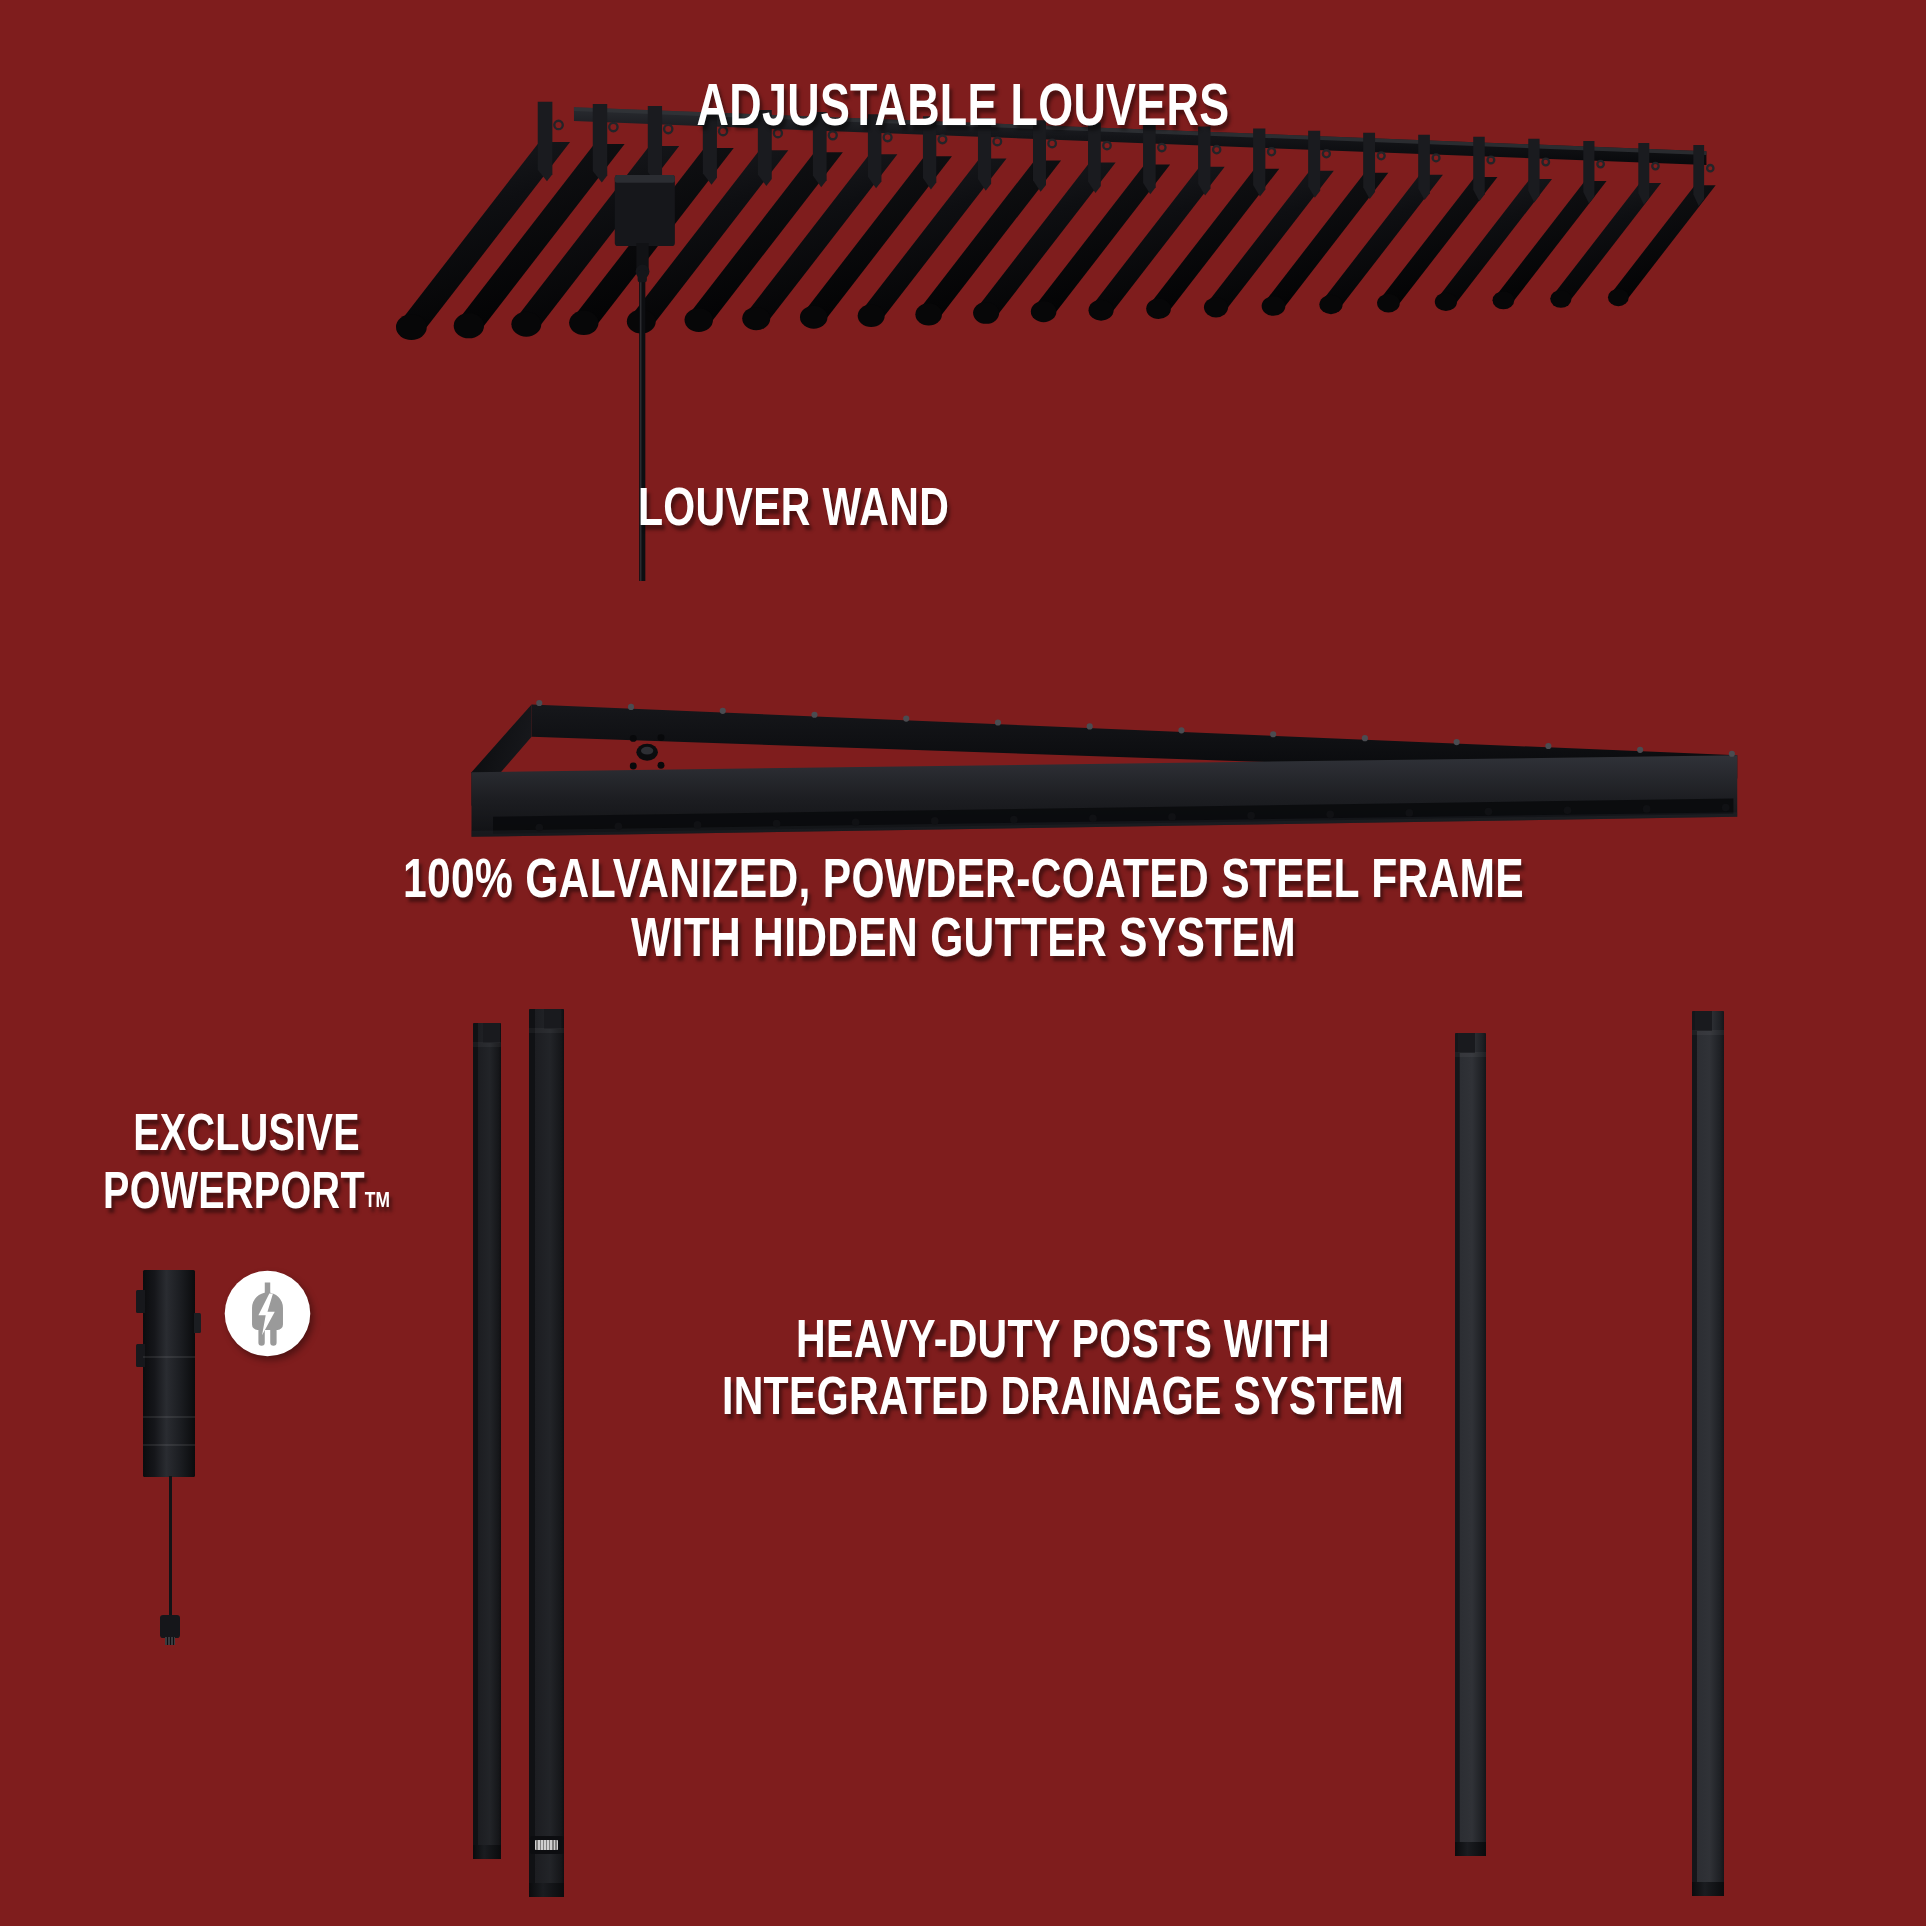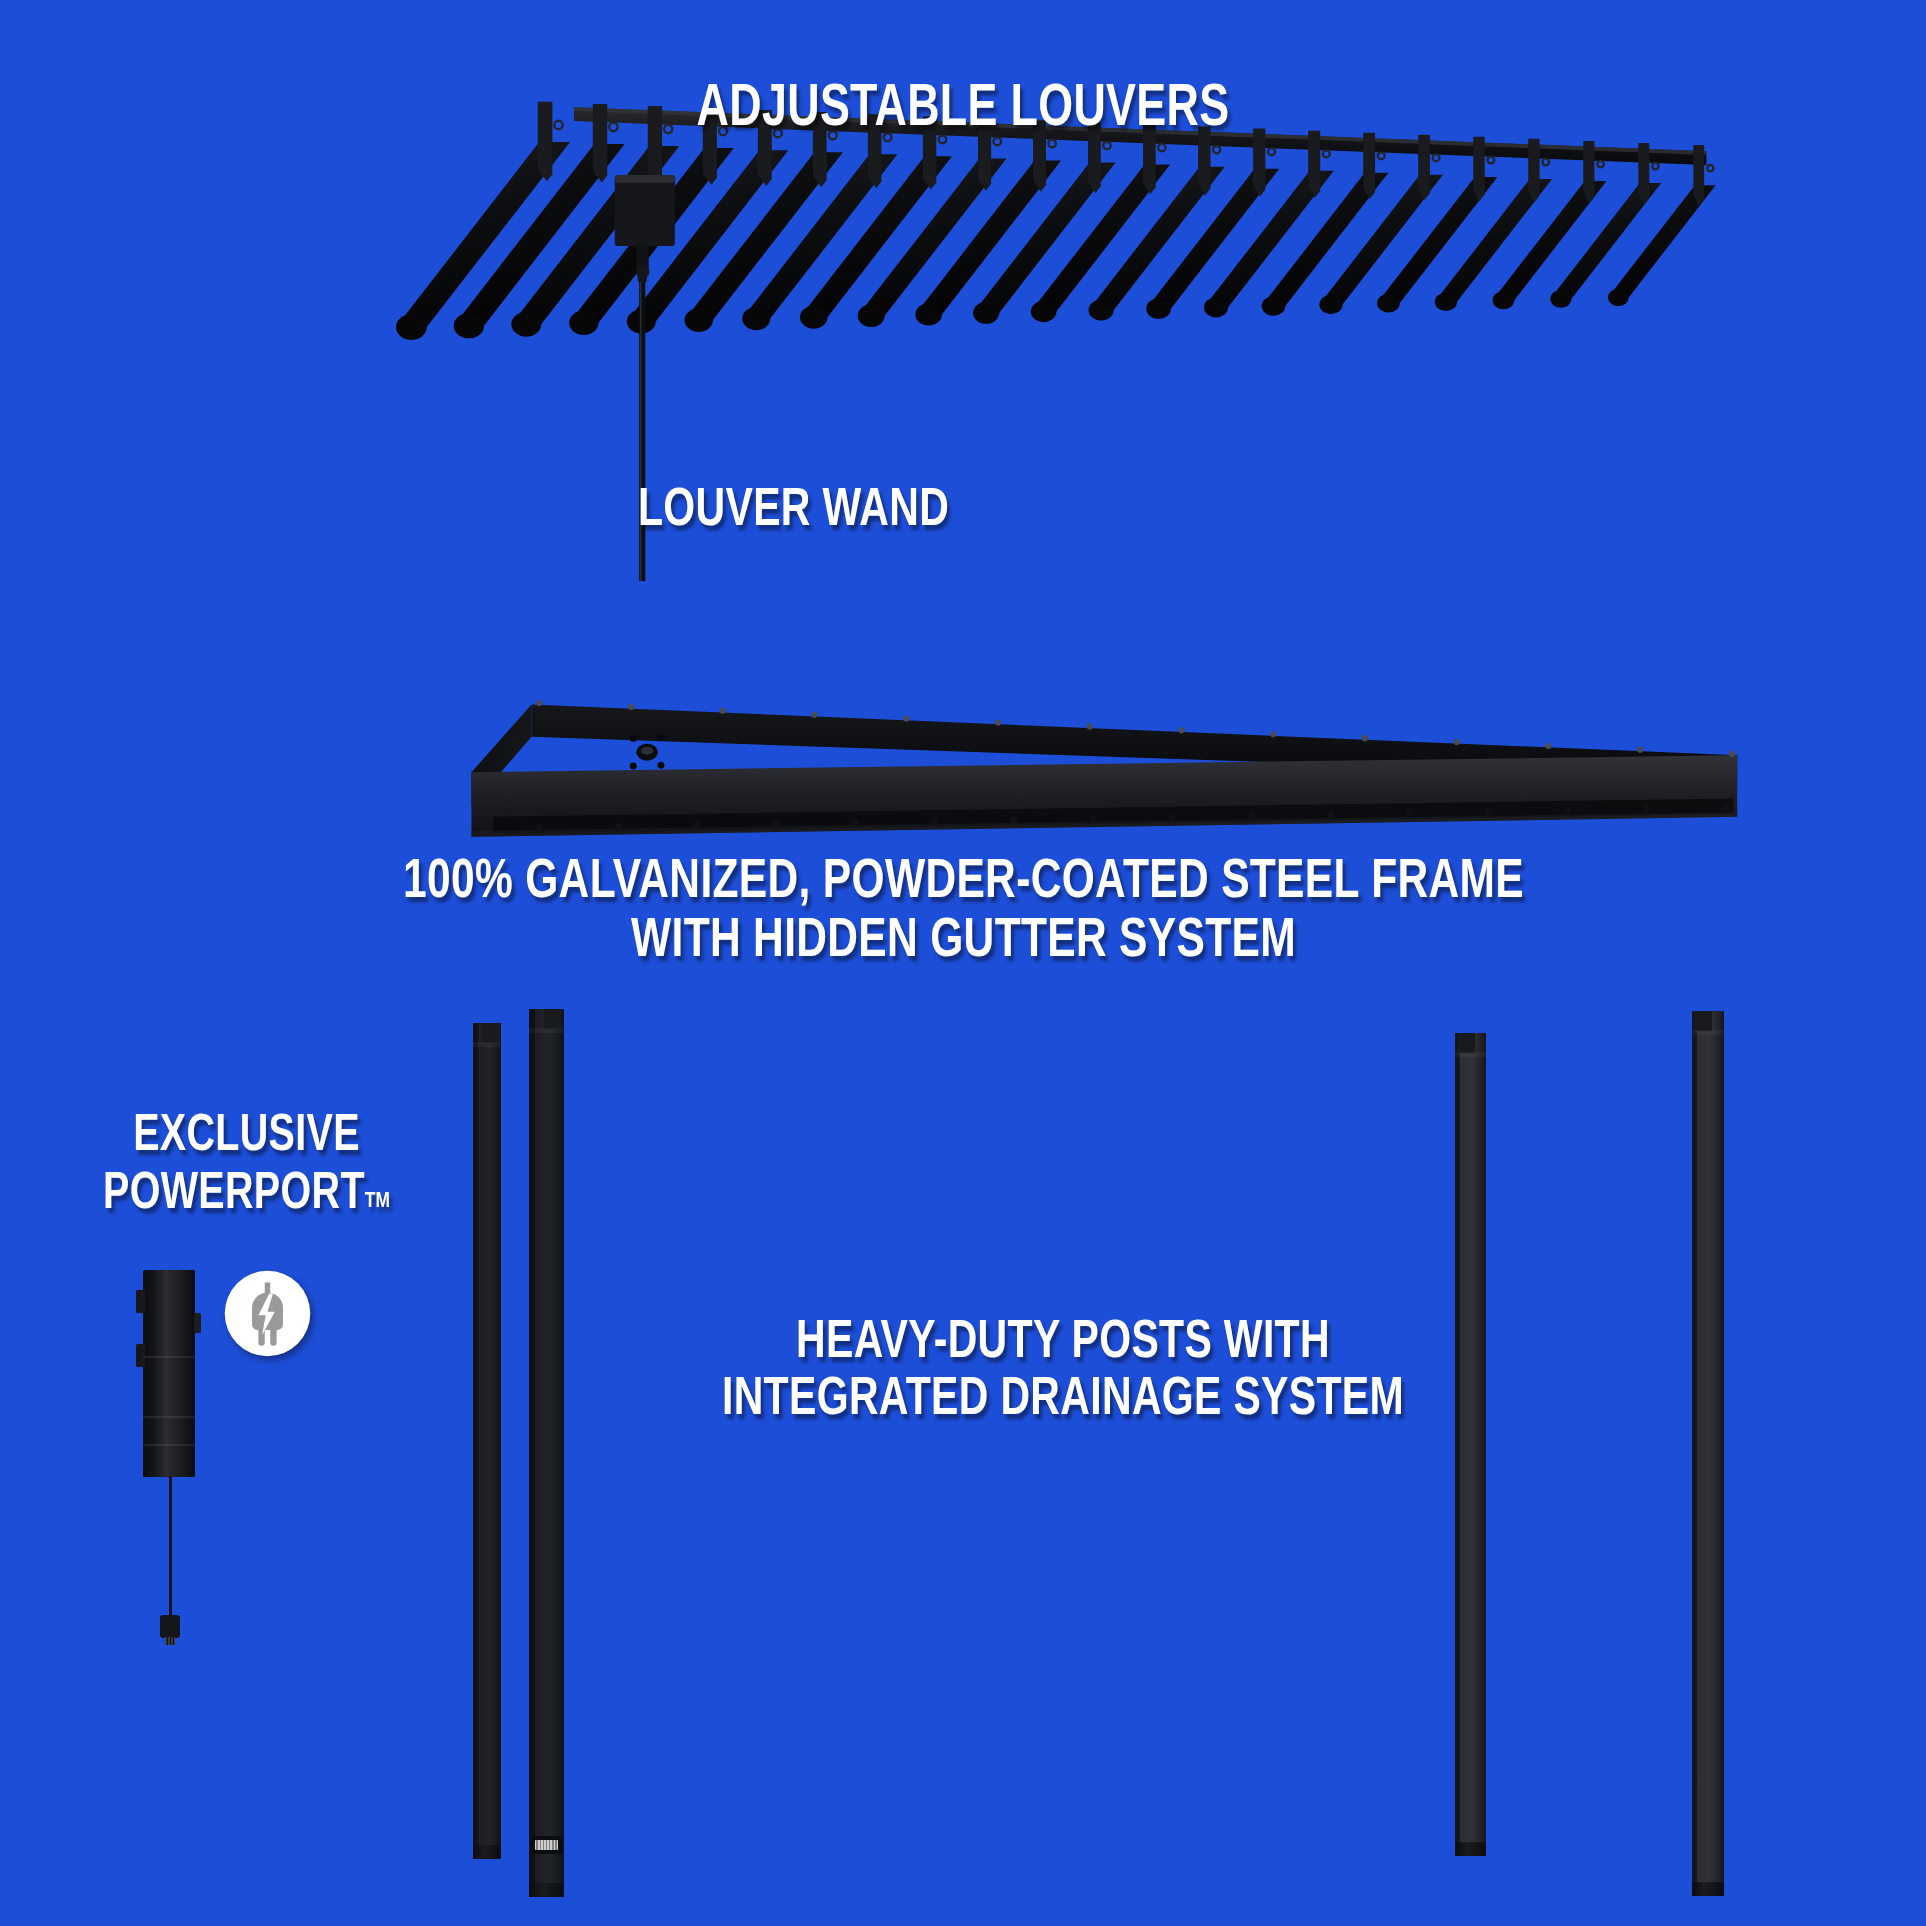--- a/index.html
+++ b/index.html
@@ -5,21 +5,21 @@
 <style>
   html, body {
     margin: 0;
     padding: 0;
     background: #9a9a9a;
   }
   #stage {
     position: relative;
     width: 1926px;
     height: 1926px;
-    background: #1d4ed8;
+    background: #7f1d1d;
     overflow: hidden;
     font-family: "Liberation Sans", sans-serif;
   }
 
   
   .caption {
     position: absolute;
     color: #ffffff;
     font-family: "Liberation Sans", sans-serif;
     font-weight: 700;

